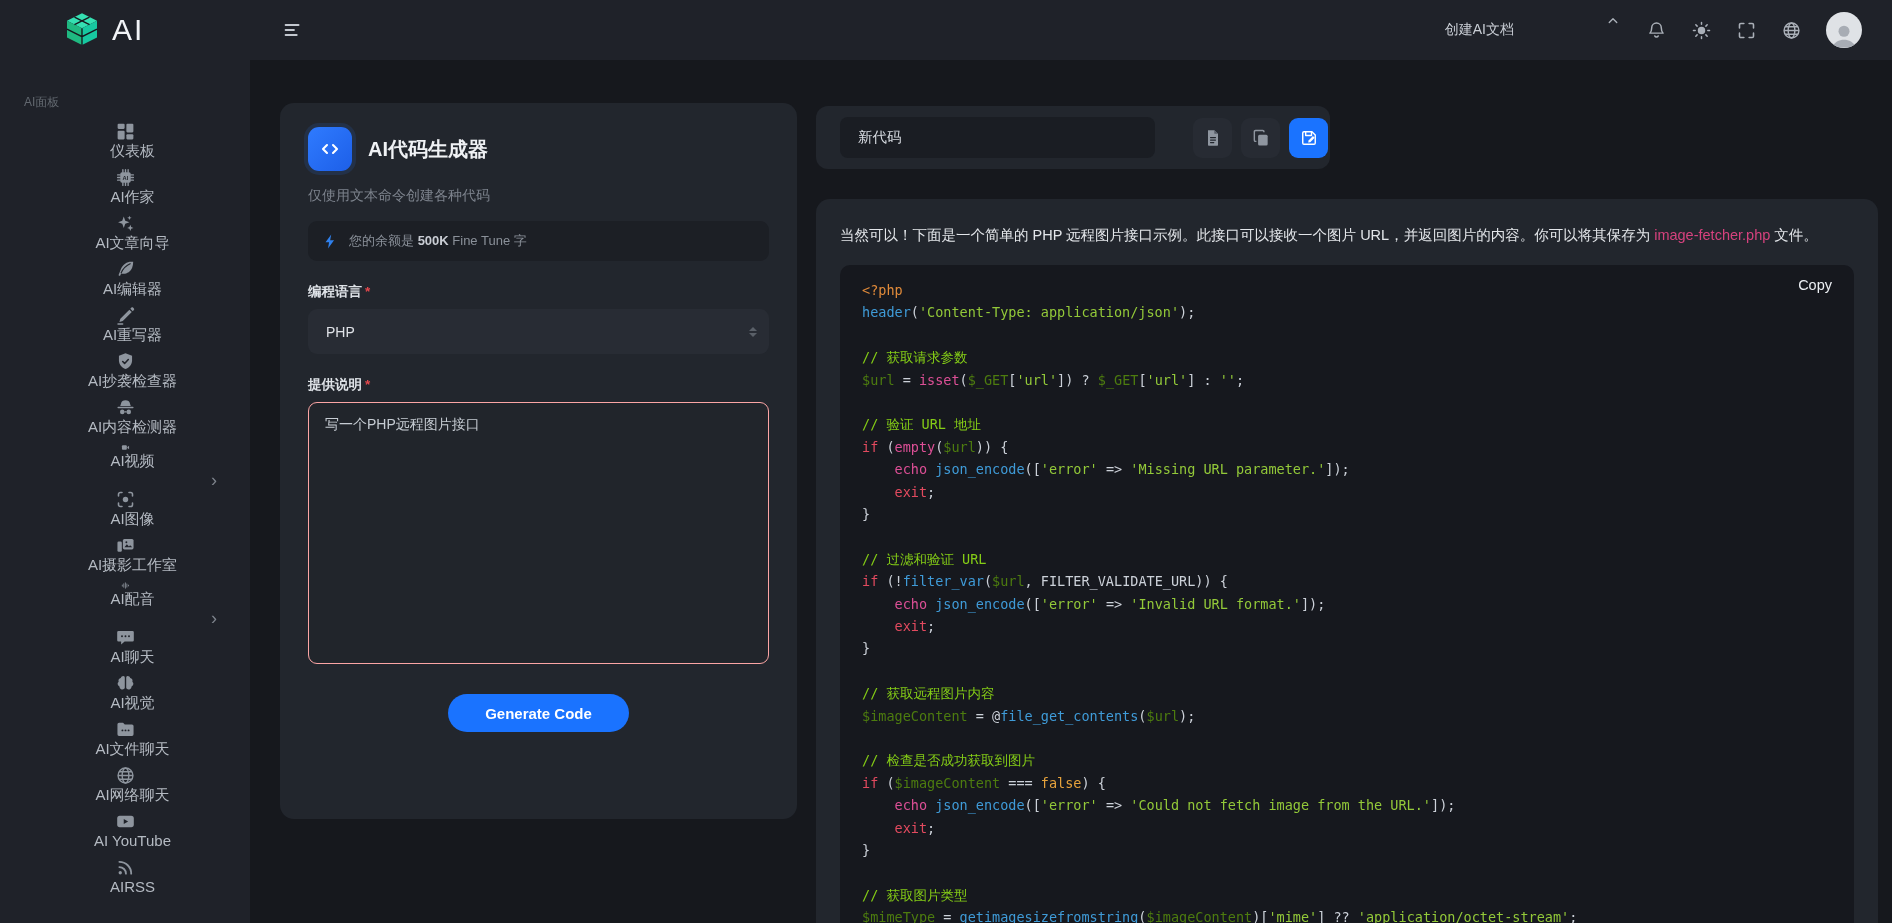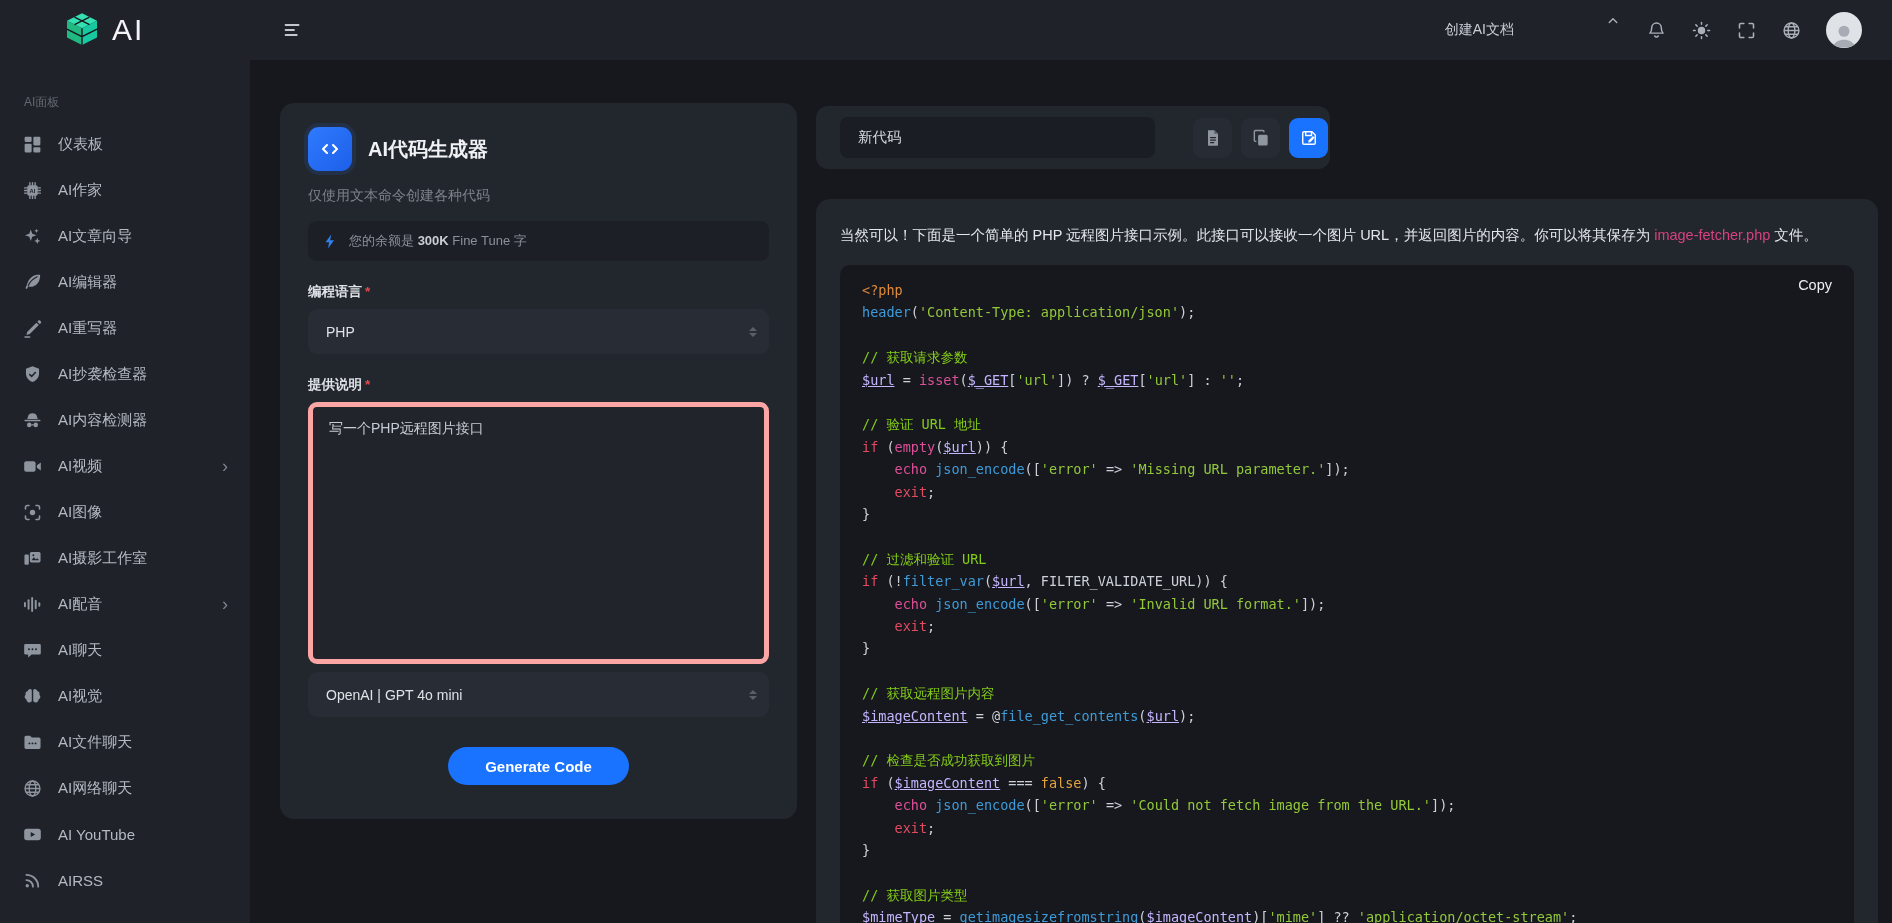--- a/index.html
+++ b/index.html
@@ -21,61 +21,61 @@
   .create-doc { display:flex; align-items:center; gap:6px; color:#c9ced5; font-size:14px; cursor:pointer; }
   .hdr-caret { color:#aab0b8; display:flex; margin-left:66px; cursor:pointer; }
   .hdr-icon-btn { background:none; border:none; cursor:pointer; color:#aab0b8; display:flex; }
   .avatar { width:36px; height:36px; border-radius:50%; background:#dfe2e6; overflow:hidden; display:flex; align-items:flex-end; justify-content:center; cursor:pointer; }
   
   .sidebar {
     position:absolute; top:60px; left:0; bottom:0; width:250px;
     background:#1f2229; overflow:hidden;
   }
   .side-section { margin:34px 0 10px 24px; font-size:12px; color:#62686f; }
-  .side-item { display:flex; align-items:center; height:46px; padding:0 22px; color:#8e959e; cursor:pointer; text-decoration:none; }
+  .side-item { display:flex; align-items:center; height:46px; padding:0 33px; color:#8e959e; cursor:pointer; text-decoration:none;flex-direction:column; }
   .side-label { margin-left:15px; font-size:15px; color:#b4bac2; }
   .side-chev { margin-left:auto; font-size:18px; color:#7d838c; line-height:1; }
   
   .main { position:absolute; top:60px; left:250px; right:0; bottom:0; }
   .card { background:#22262d; border-radius:14px; }
   
   .form-card { position:absolute; left:30px; top:43px; width:517px; height:716px; padding:24px 28px; }
   .gen-head { display:flex; align-items:center; gap:16px; }
   .gen-icon { width:44px; height:44px; border-radius:11px; background:linear-gradient(135deg,#2f7bff,#1d5fe8); display:flex; align-items:center; justify-content:center; box-shadow:0 0 0 4px rgba(47,123,255,.13); }
   .gen-title { font-size:20px; font-weight:bold; color:#f0f2f5; }
   .gen-sub { margin-top:16px; font-size:14px; color:#7d838d; }
   .balance { margin-top:16px; height:40px; background:#1c1f25; border-radius:9px; display:flex; align-items:center; gap:10px; padding:0 14px; font-size:13px; color:#8a9099; }
   .balance b { color:#c9cdd4; }
   .f-label { margin-top:22px; font-size:13.5px; font-weight:bold; color:#dfe3e8; }
   .req { color:#e5484d; margin-left:3px; }
   .select { position:relative; margin-top:8px; height:45px; background:#282c34; border-radius:9px; display:flex; align-items:center; padding:0 18px; font-size:14px; color:#dfe2e7; cursor:pointer; }
   .sel-caret { position:absolute; right:12px; top:50%; transform:translateY(-50%); display:flex; flex-direction:column; gap:2px; }
   .sel-caret i { display:block; width:0; height:0; border-left:4px solid transparent; border-right:4px solid transparent; }
   .sel-caret .up { border-bottom:4px solid #5a6068; }
   .sel-caret .dn { border-top:4px solid #5a6068; }
-  .textarea { margin-top:8px; height:262px; background:#21252b; border:5px solid #fca5a5; border-radius:9px; padding:13px 16px; font-size:14px; color:#c6ccd3; cursor:text; }
+  .textarea { margin-top:8px; height:262px; background:#21252b; border:1px solid #fca5a5; border-radius:9px; padding:13px 16px; font-size:14px; color:#c6ccd3; cursor:text; }
   .gen-btn { display:block; margin:30px auto 0; width:181px; height:38px; border:none; border-radius:19px; background:#1a73ff; color:#fff; font-size:15px; font-weight:bold; font-family:inherit; cursor:pointer; }
   
   .toolbar-card { position:absolute; left:566px; top:46px; width:514px; height:63px; border-radius:12px; display:flex; align-items:center; padding:0 2px 0 24px; }
   .doc-input { width:315px; height:41px; background:#1a1d23; border-radius:8px; display:flex; align-items:center; padding:0 18px; font-size:14.5px; color:#d8dce2; cursor:text; }
   .tb-btn { width:39px; height:40px; margin-left:9px; border:none; border-radius:9px; background:#272b33; color:#8f96a0; display:flex; align-items:center; justify-content:center; cursor:pointer; }
   .tb-btn:first-of-type { margin-left:30px; }
   .tb-btn.active { background:#1a73ff; color:#fff; }
   
   .result-card { position:absolute; left:566px; top:139px; width:1062px; height:800px; border-radius:14px; padding:26px 24px; }
   .intro { font-size:14.5px; line-height:20px; color:#e3e6ea; }
   .icode { color:#d6427e; }
   .codeblock { position:relative; margin-top:20px; height:700px; background:#16181e; border-radius:10px; padding:14px 22px; overflow:hidden; }
   .copy-btn { position:absolute; top:12px; right:22px; background:none; border:none; color:#eceff3; font-size:14.5px; font-family:inherit; cursor:pointer; }
   .code { font-family:"DejaVu Sans Mono", monospace; font-size:13.5px; line-height:22.4px; white-space:pre; }
   .cl { min-height:22.4px; }
   .tk-pl { color:#ccd1d9; }
   .tk-cm { color:#84cc16; }
   .tk-st { color:#93c939; }
-  .tk-va { color:#c4b5fd;text-decoration:underline; }
+  .tk-va { color:#4d7c0f; }
   .tk-fn { color:#3f9bd8; }
   .tk-kw { color:#e24a5f; }
   .tk-mg { color:#dd4f96; }
   .tk-or { color:#e08a3a; }
   .tk-cn { color:#e6a23c; }
 </style>
 </head>
 <body>
 
 <div class="app">
@@ -328,48 +328,41 @@
             </g>
           </svg>
         </div>
         <h1 class="gen-title">AI代码生成器</h1>
       </div>
       <div class="gen-sub">仅使用文本命令创建各种代码</div>
       <div class="balance">
         <svg width="17" height="17" viewBox="0 0 24 24">
           <path fill="#2f80ed" d="M13 2L5 13.2h5L8.5 22 17 10.2h-5.5z"></path>
         </svg>
-        <span><span>您的余额是 </span><b>300K</b><span> Fine Tune 字</span></span>
+        <span><span>您的余额是 </span><b>500K</b><span> Fine Tune 字</span></span>
       </div>
 
       <div class="f-label">
         <span>编程语言</span><span class="req">*</span>
       </div>
       <div class="select">
         <span>PHP</span>
         <span class="sel-caret">
             <i class="up"></i>
             <i class="dn"></i>
           </span>
       </div>
 
       <div class="f-label">
         <span>提供说明</span><span class="req">*</span>
       </div>
       <div class="textarea">
         <span>写一个PHP远程图片接口</span>
       </div>
 
-      <div class="select">
-        <span>OpenAI | GPT 4o mini</span>
-        <span class="sel-caret">
-            <i class="up"></i>
-            <i class="dn"></i>
-          </span>
-      </div>
 
       <button class="gen-btn">Generate Code</button>
     </section>
 
     <section class="card toolbar-card">
       <div class="doc-input">
         <span>新代码</span>
       </div>
       <span style="display:flex;margin-left:auto;">
           <button class="tb-btn">

